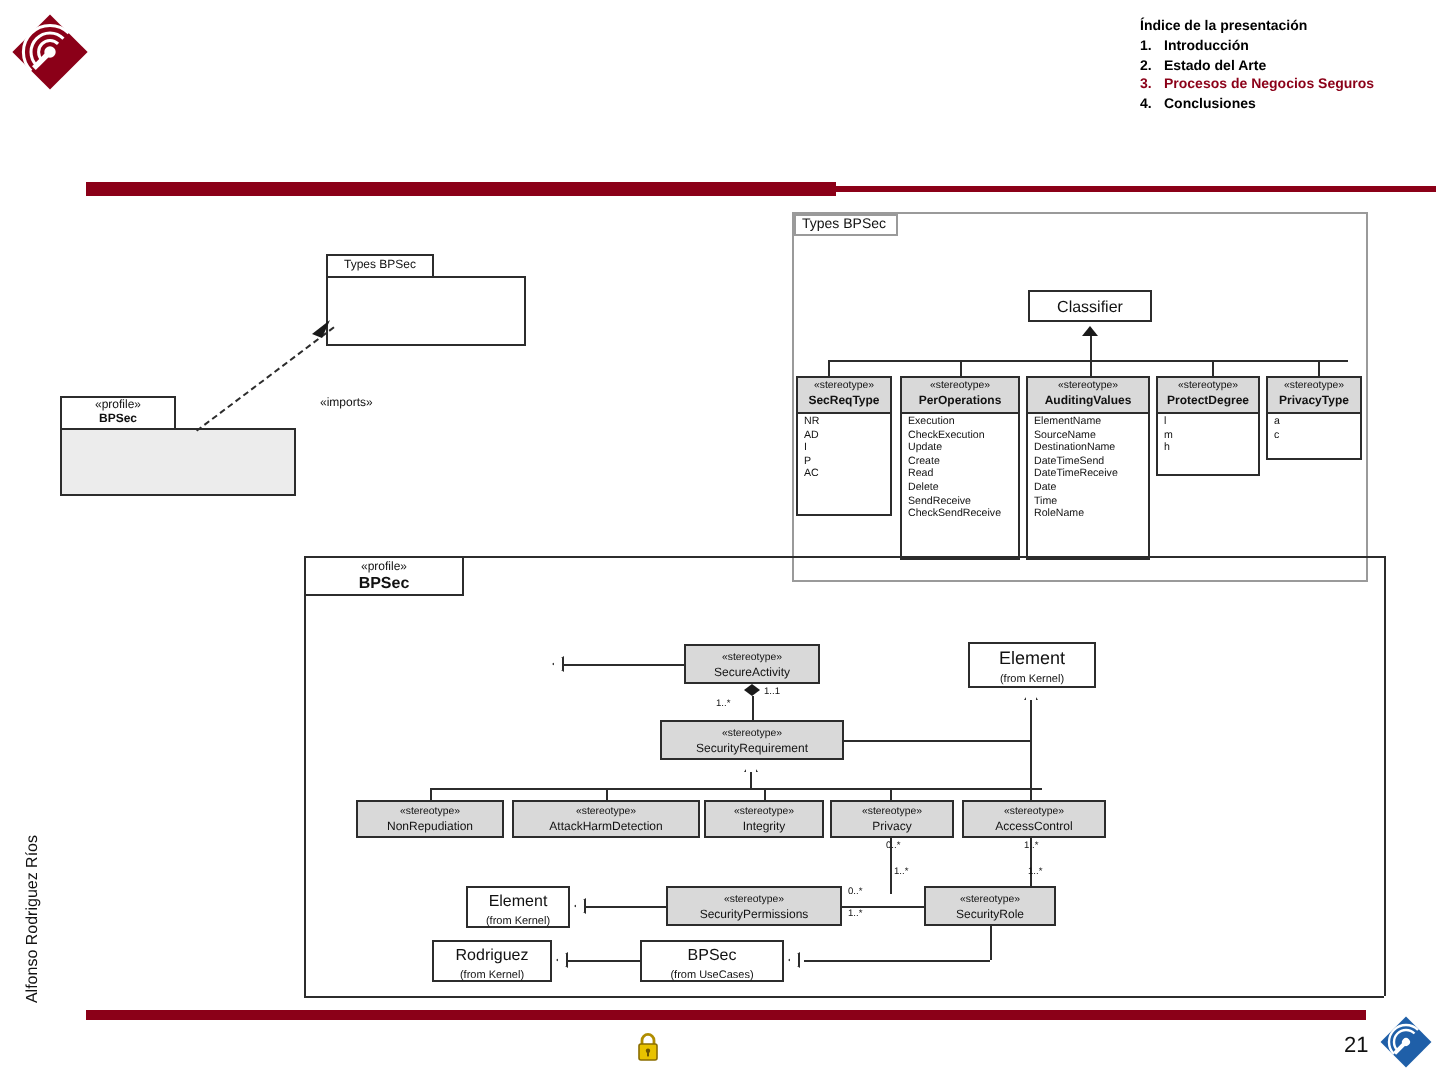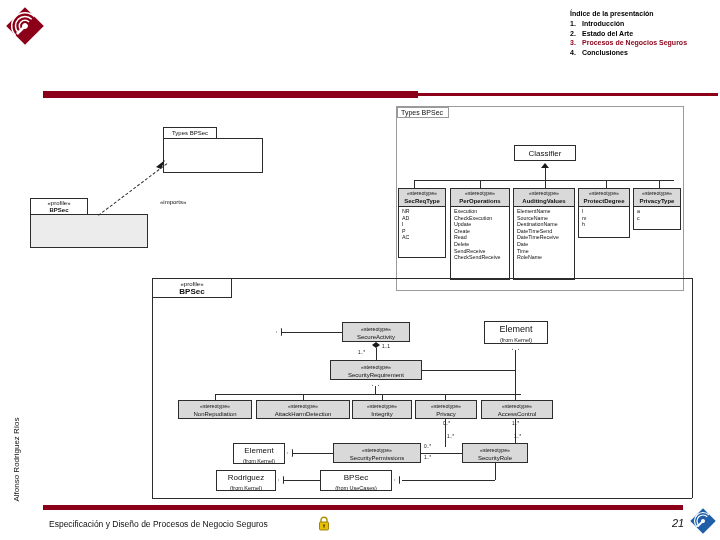--- a/index.html
+++ b/index.html
@@ -32,21 +32,21 @@
   .author{
     position:absolute;left:-44px;top:455px;width:120px;
     transform:rotate(-90deg);transform-origin:center center;
     font-size:8px;color:#111;white-space:nowrap;text-align:center;
   }
 
   
   .foot-bar{position:absolute;left:43px;top:505px;width:640px;height:5px;background:#8b0018;}
   .foot-text{position:absolute;left:49px;top:519px;font-size:8.5px;color:#111;white-space:nowrap;}
   .foot-lock{position:absolute;left:318px;top:516px;width:12px;height:15px;}
-  .foot-page{position:absolute;left:672px;top:517px;font-size:11px;color:#111;font-style:italic;}
+  .foot-page{position:absolute;left:672px;top:517px;font-size:11px;color:#111;}
 
   
   .ubox{
     position:absolute;box-sizing:border-box;border:1px solid #2c2c2c;background:#fff;
     font-size:6px;text-align:center;color:#111;line-height:7.5px;
   }
   .ubox.gray{background:#d9d9d9;}
   .ubox .st{font-size:5.2px;display:block;}
   .ubox .nm{font-size:6px;display:block;}
   .ubox.big{font-size:9px;line-height:11px;}
@@ -383,21 +383,20 @@
     <div style="padding-top:1px;">
       <span class="nm" style="font-size:8px;">BPSec</span>
       <span class="sub">(from UseCases)</span>
     </div>
   </div>
   <div class="tri-left-open" style="left:394px;top:476px;"></div>
 
   <div class="author">Alfonso Rodriguez Ríos</div>
 
   <div class="foot-bar"></div>
-  <div class="foot-text">Especificación y Diseño de Procesos de Negocio Seguros</div>
   <div class="foot-lock">
     <svg viewBox="0 0 12 15" width="12" height="15">
       <path d="M3 6 V4.2 A3 3 0 0 1 9 4.2 V6" fill="none" stroke="#b08d00" stroke-width="1.4"></path>
       <rect x="1.5" y="6" width="9" height="8" rx="1" fill="#e8c200" stroke="#8a6d00" stroke-width="0.8"></rect>
       <circle cx="6" cy="9.4" r="1.1" fill="#6b5400"></circle>
       <rect x="5.5" y="9.8" width="1" height="2.4" fill="#6b5400"></rect>
     </svg>
   </div>
   <div class="foot-page">21</div>
 

